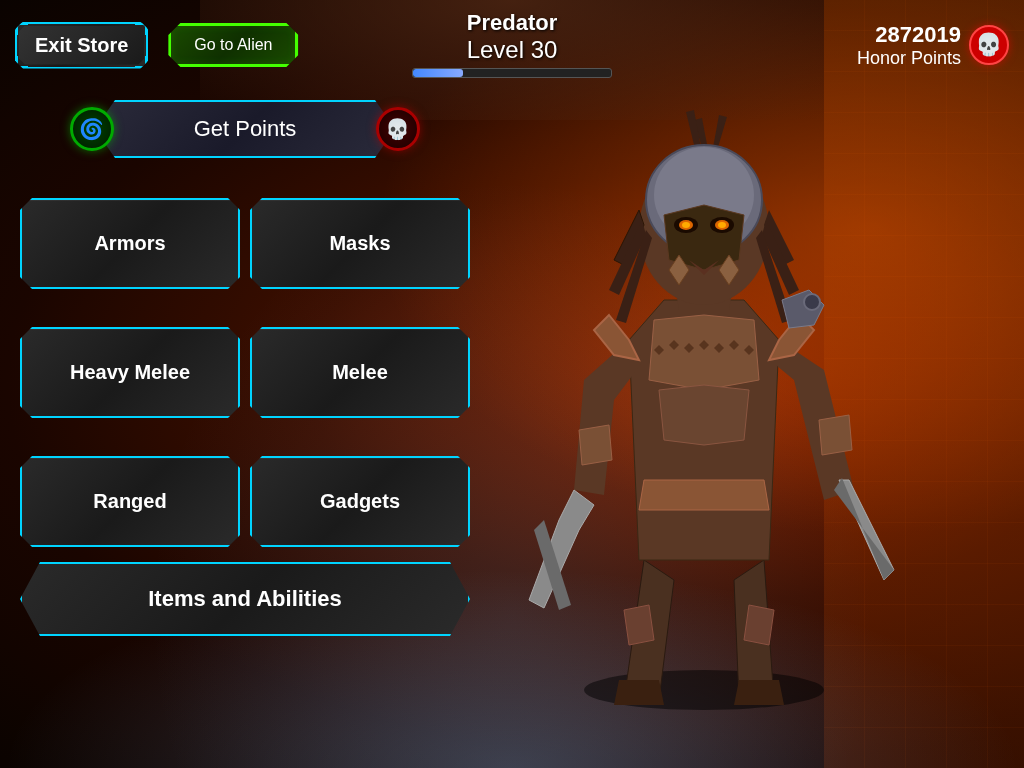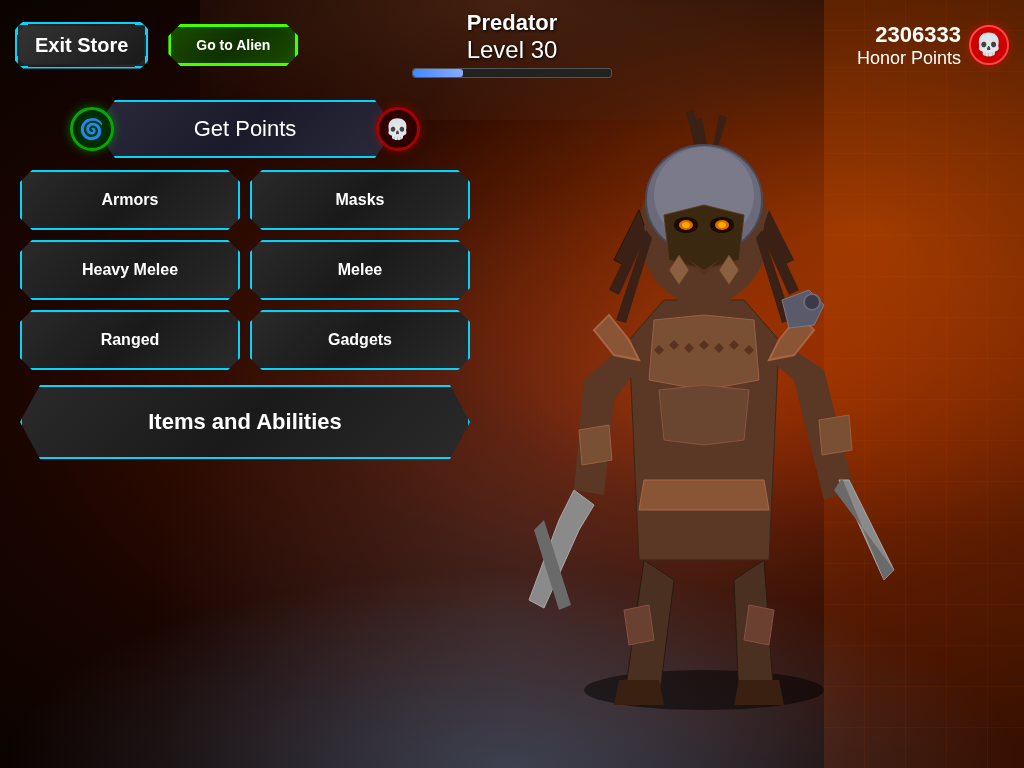--- a/index.html
+++ b/index.html
@@ -109,22 +109,22 @@
     .corner-dec.tr { top: -1px; right: -1px; border-width: 2px 2px 0 0; }
     .corner-dec.bl { bottom: -1px; left: -1px; border-width: 0 0 2px 2px; }
     .corner-dec.br { bottom: -1px; right: -1px; border-width: 0 2px 2px 0; }
 
     
     .btn-alien {
       background: linear-gradient(135deg, #1a4a00 0%, #0f3000 50%, #1a4a00 100%);
       border: 3px solid #44ff00;
       border-radius: 0;
       color: #fff;
-      font-size: 14px;
-      font-weight: bold;
+      font-size: 16px;
+      font-weight: normal;
       text-align: center;
       padding: 10px 22px;
       cursor: pointer;
       min-width: 130px;
       clip-path: polygon(12px 0%, calc(100% - 12px) 0%, 100% 12px, 100% calc(100% - 12px), calc(100% - 12px) 100%, 12px 100%, 0% calc(100% - 12px), 0% 12px);
       box-shadow: 0 0 15px rgba(68,255,0,0.5), inset 0 0 10px rgba(68,255,0,0.1);
       margin-left: 10px;
     }
 
     .top-left-btns {
@@ -281,28 +281,29 @@
       display: grid;
       grid-template-columns: 1fr 1fr;
       gap: 10px;
       margin-bottom: 10px;
     }
 
     .menu-btn {
       background: linear-gradient(135deg, #2a2a2a 0%, #1a1a1a 50%, #2a2a2a 100%);
       border: 2px solid #00d4ff;
       color: #fff;
-      font-size: 16px;
+      font-size: 20px;
       font-weight: bold;
-      padding: 19px 10px;
+      padding: 32px 10px;
       cursor: pointer;
       text-align: center;
       clip-path: polygon(12px 0%, calc(100% - 12px) 0%, 100% 12px, 100% calc(100% - 12px), calc(100% - 12px) 100%, 12px 100%, 0% calc(100% - 12px), 0% 12px);
       box-shadow: 0 0 8px rgba(0,212,255,0.3), inset 0 1px 0 rgba(255,255,255,0.05);
       transition: background 0.2s;
+      margin-top: 28px;
     }
 
     
     .btn-full {
       width: 100%;
       background: linear-gradient(135deg, #2a2a2a 0%, #1a1a1a 50%, #2a2a2a 100%);
       border: 2px solid #00d4ff;
       color: #fff;
       font-size: 22px;
       font-weight: bold;
@@ -448,21 +449,21 @@
   <div class="player-info">
     <div class="player-name">Predator</div>
     <div class="player-level">Level 30</div>
     <div class="xp-bar-container">
       <div class="xp-bar-fill"></div>
     </div>
   </div>
 
   <div class="honor-points">
     <div class="honor-text">
-      <div class="honor-count">2306333</div>
+      <div class="honor-count">2872019</div>
       <div class="honor-label">Honor Points</div>
     </div>
     <div class="skull-icon-red">💀</div>
   </div>
 </div>
 
 <div class="left-panel">
 
   
   <div class="get-points-container">

